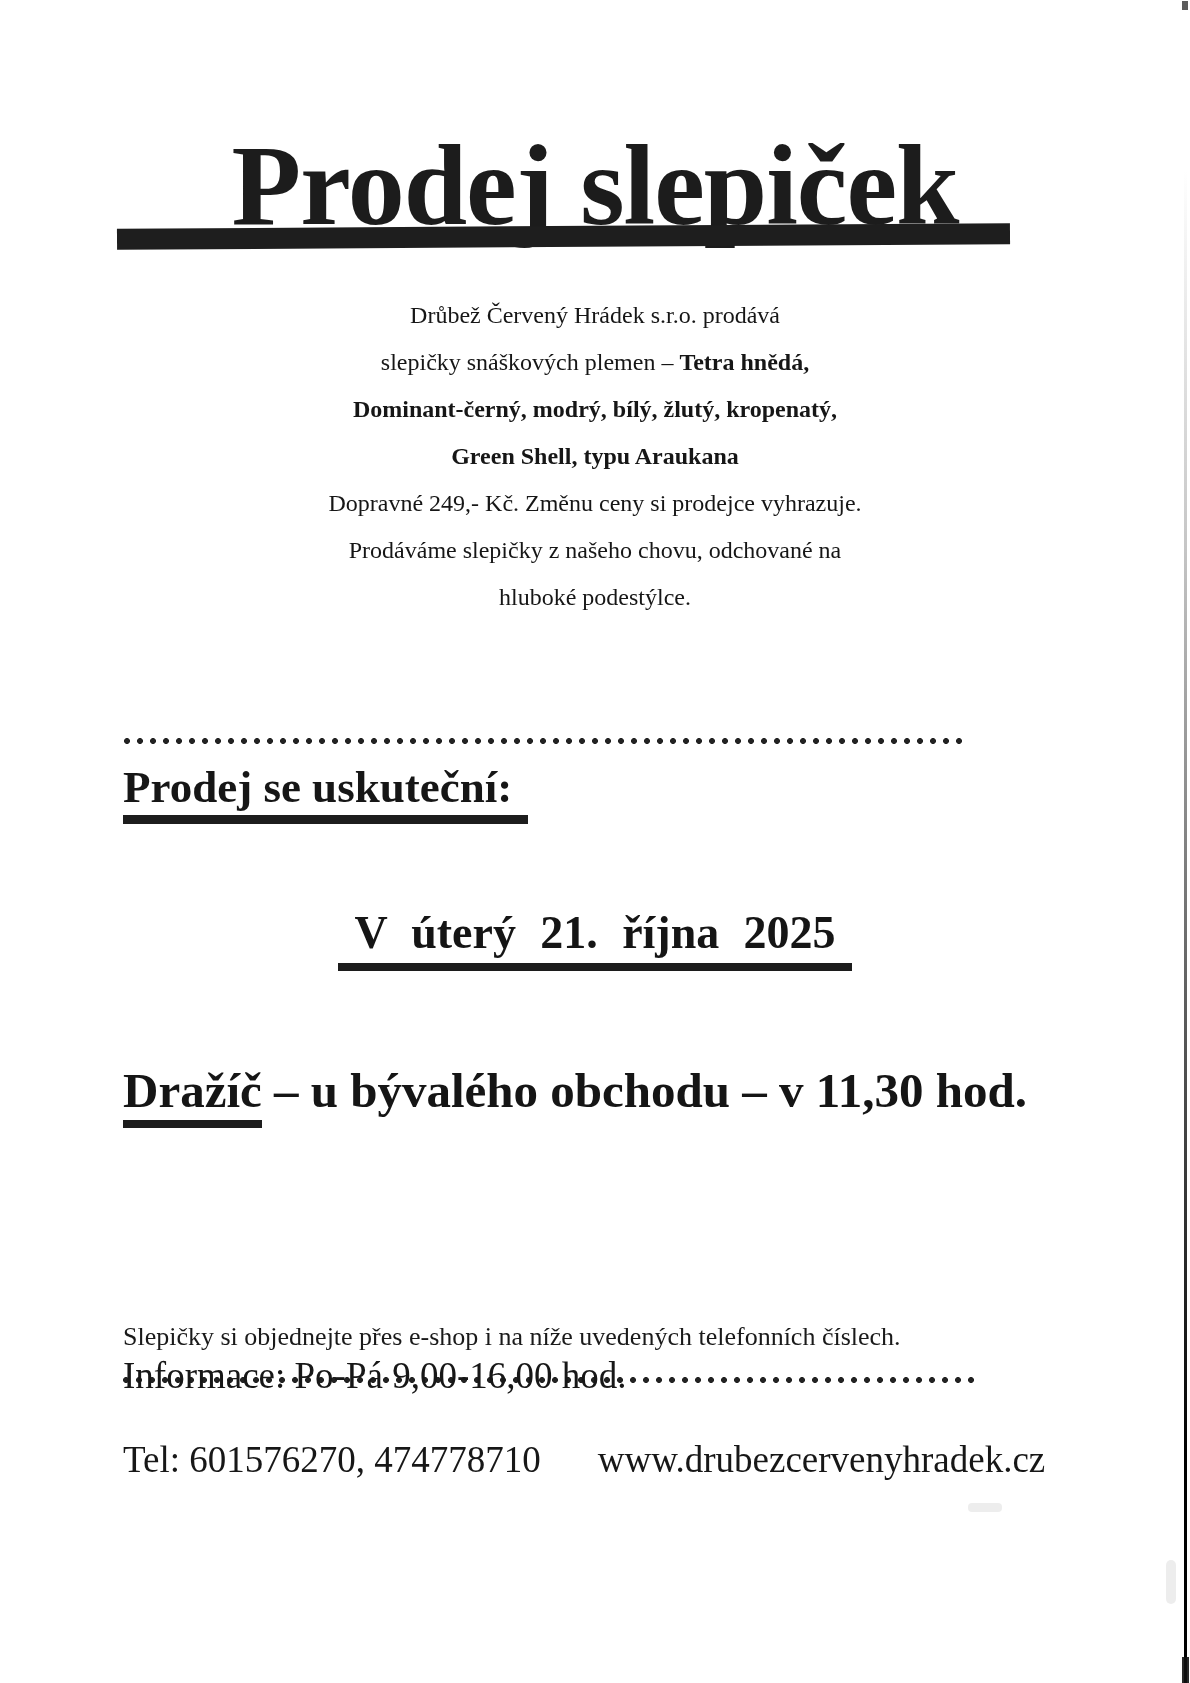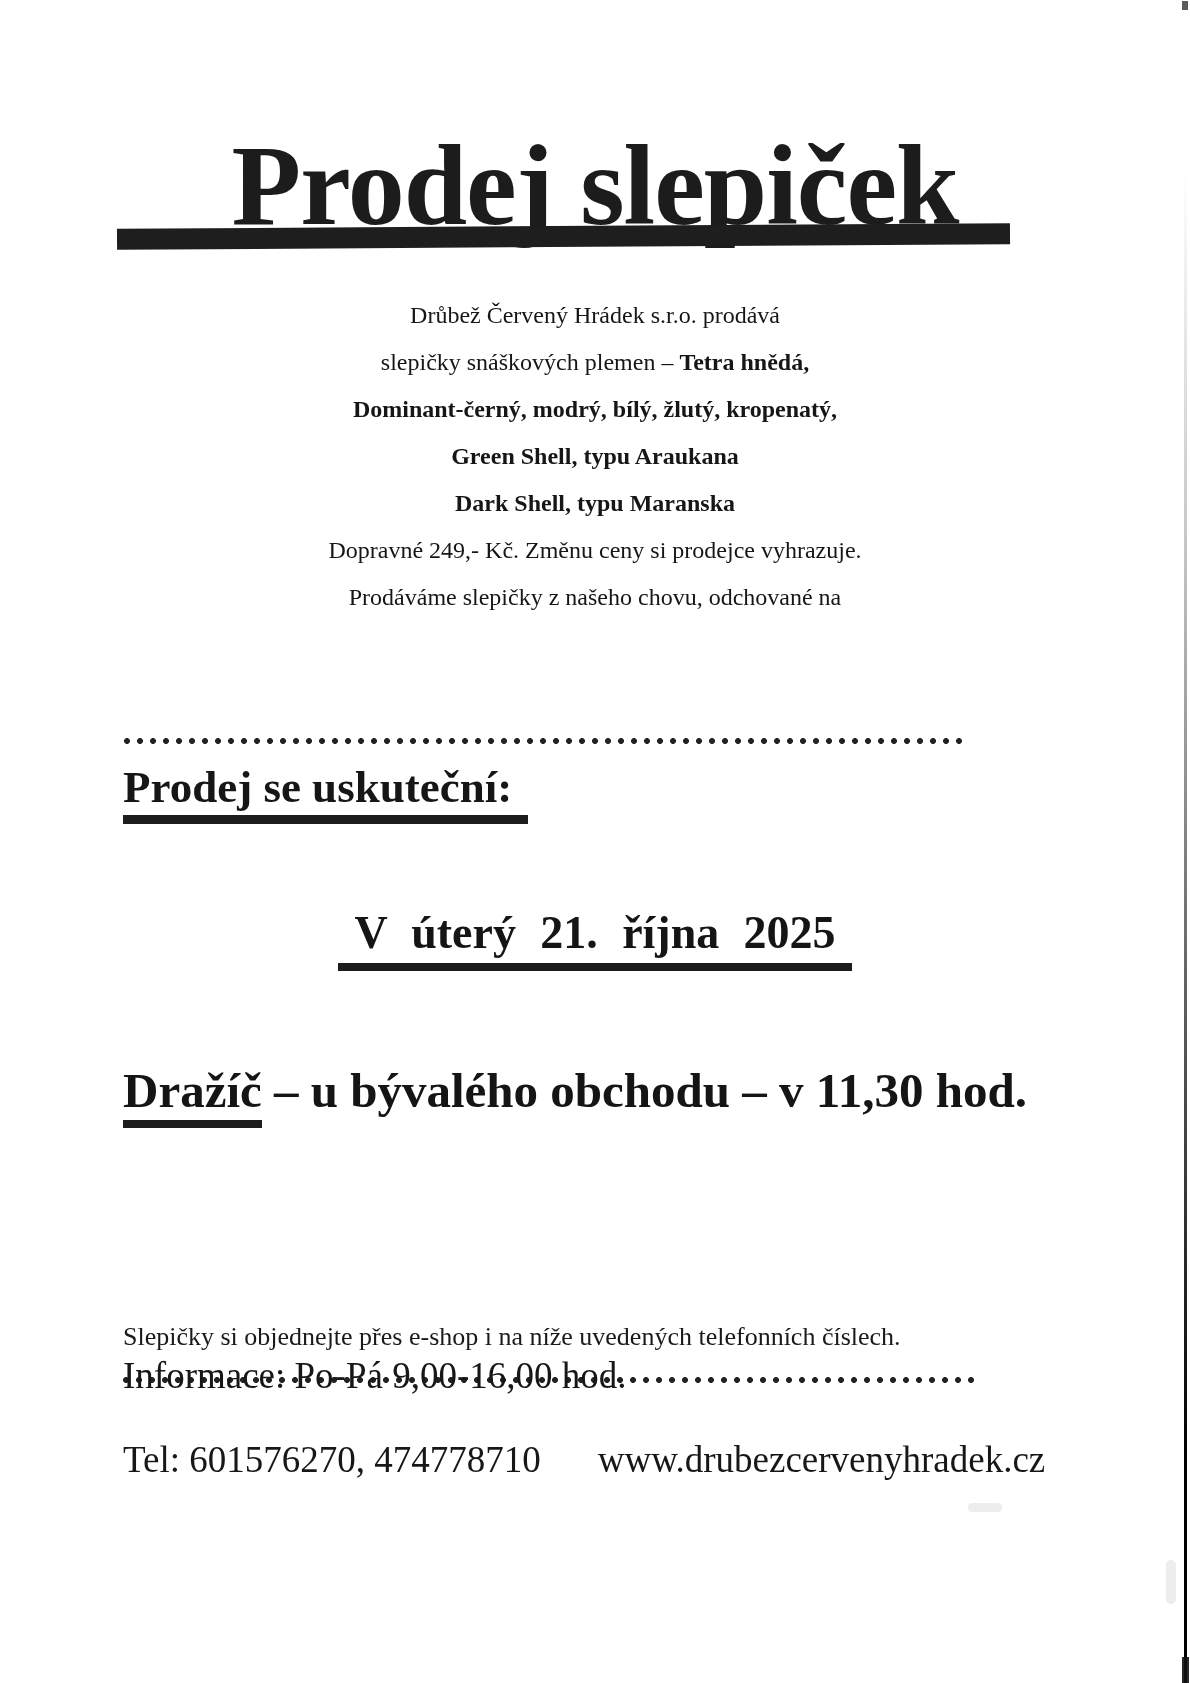--- a/index.html
+++ b/index.html
@@ -157,23 +157,23 @@
 <body>
 
 <div class="abs title">Prodej slepiček</div>
 <div class="abs title-bar"></div>
 
 <div class="abs intro">
   <div>Drůbež Červený Hrádek s.r.o. prodává</div>
   <div><span>slepičky snáškových plemen – </span><span class="b">Tetra hnědá,</span></div>
   <div class="b">Dominant-černý, modrý, bílý, žlutý, kropenatý,</div>
   <div class="b">Green Shell, typu Araukana</div>
-  <div class="b">Dark Shell, typu Maranska</div>
   <div>Dopravné 249,- Kč. Změnu ceny si prodejce vyhrazuje.</div>
   <div>Prodáváme slepičky z našeho chovu, odchované na</div>
+  <div>hluboké podestýlce.</div>
 </div>
 
 <div class="abs dotted dotted1"></div>
 
 <div class="abs sale-heading"><span>Prodej se uskuteční:</span></div>
 
 <div class="abs date-row"><span>V úterý 21. října 2025</span></div>
 
 <div class="abs location"><span class="uline">Dražíč</span><span> – u bývalého obchodu – v 11,30 hod.</span></div>
 

